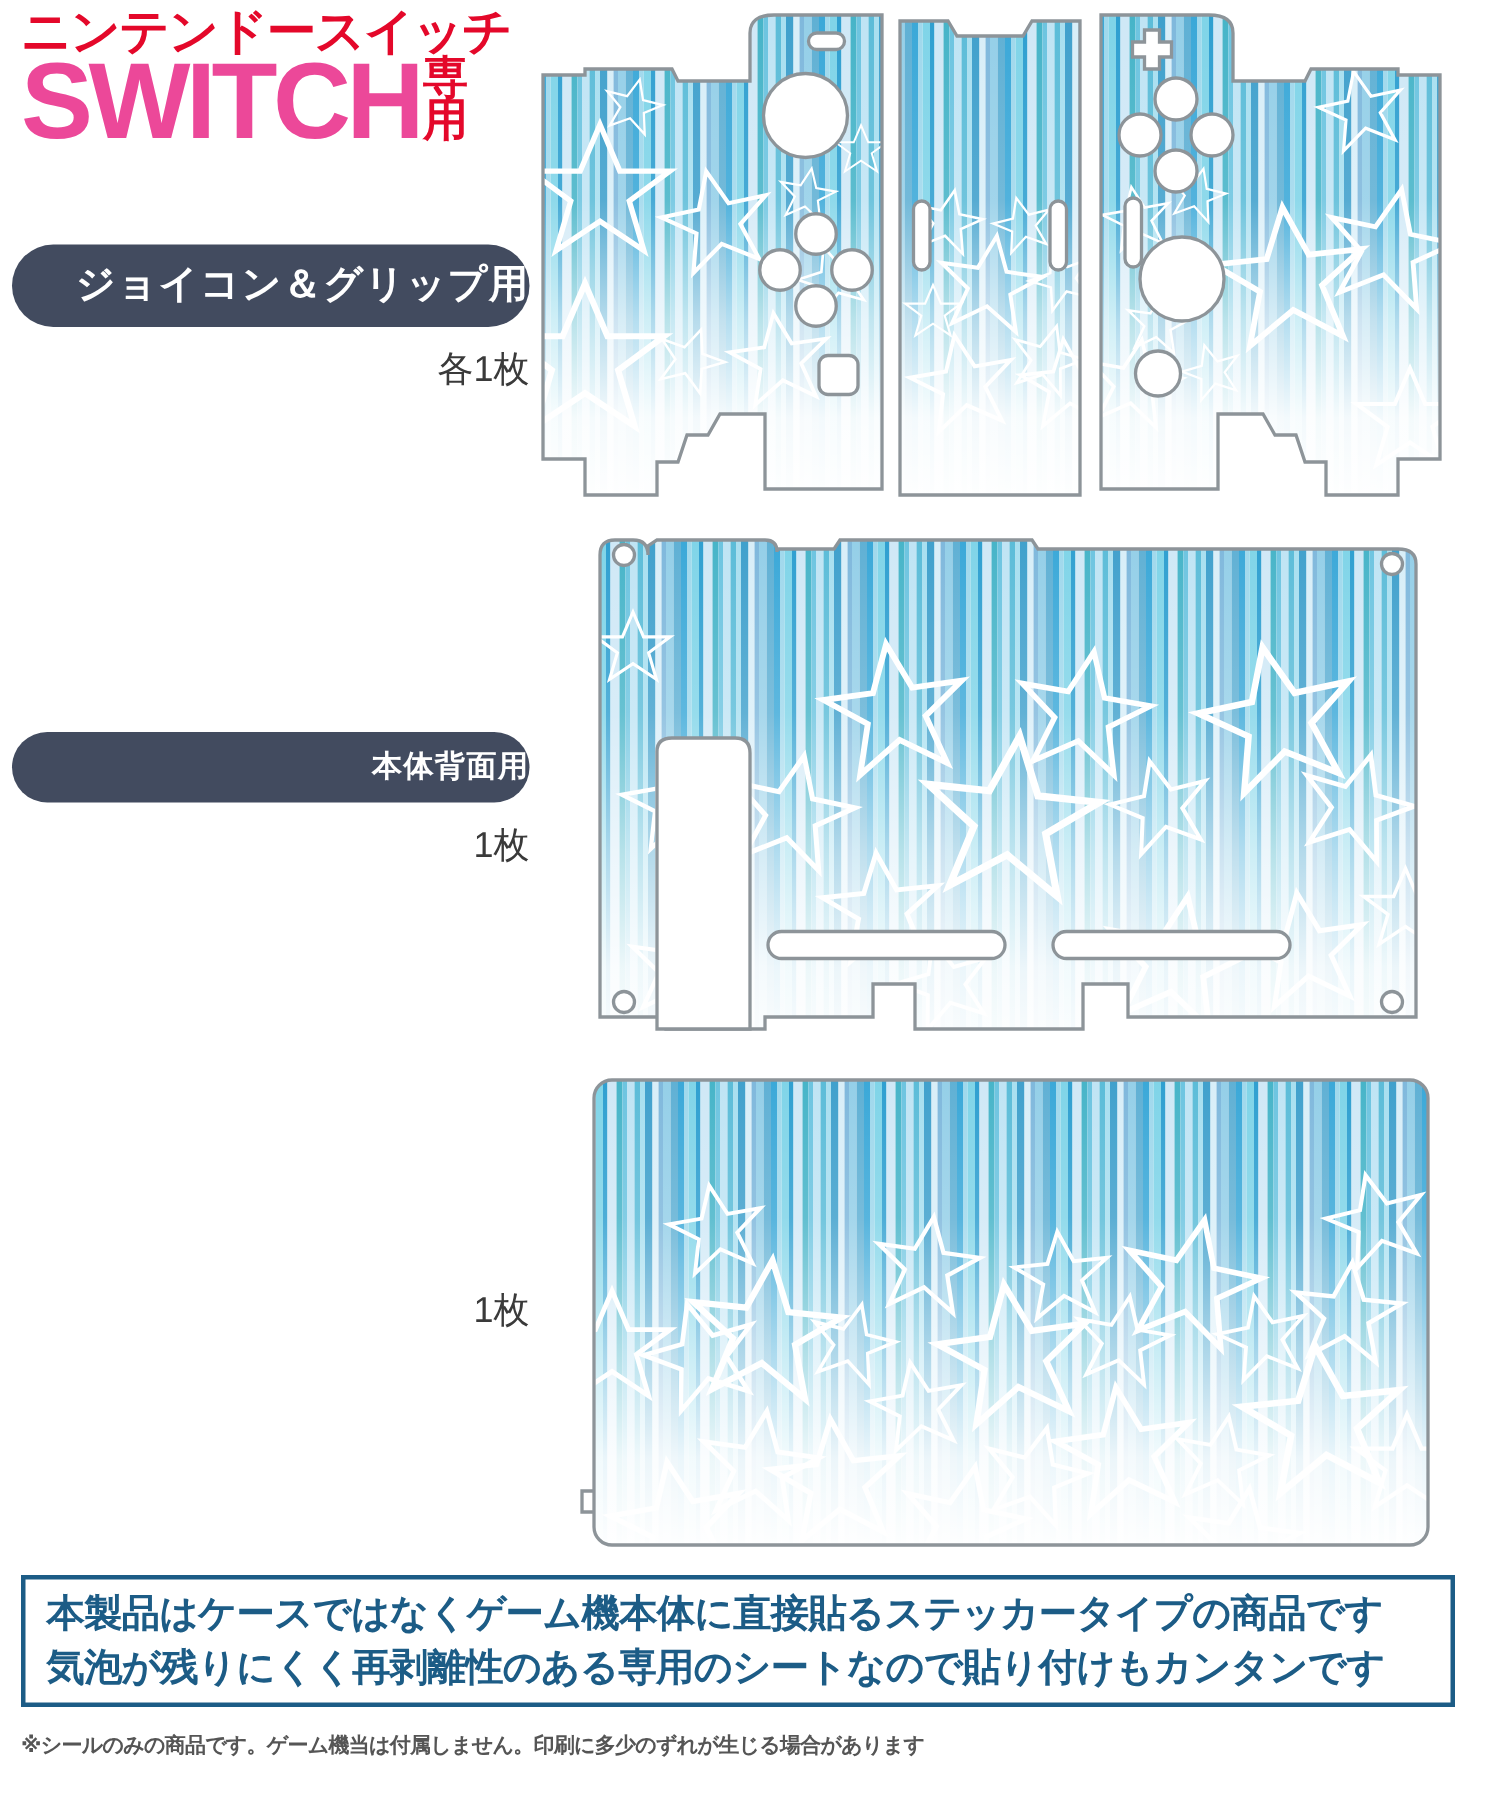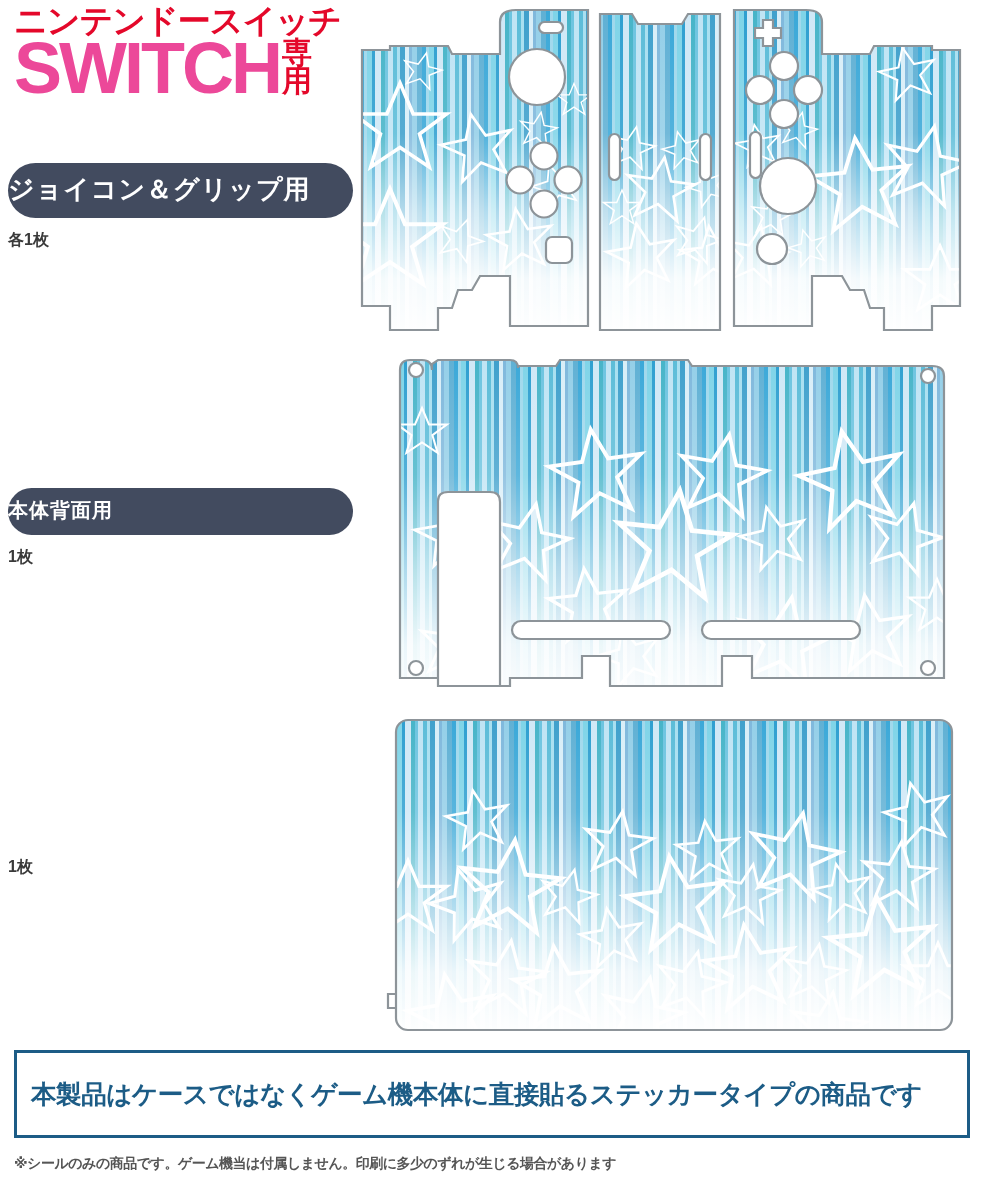--- a/index.html
+++ b/index.html
@@ -20,29 +20,29 @@
   .switch-word{
     color:#ec4899;font-weight:bold;font-size:72px;line-height:.8;
     letter-spacing:-3px;
   }
   .senyou{
     color:#e4082a;font-weight:bold;font-size:30px;line-height:.92;
     margin-left:2px;margin-bottom:3px;
   }
 
   
-  .label-block{position:absolute;left:8px;width:345px;text-align:left;}
+  .label-block{position:absolute;left:8px;width:345px;text-align:right;}
   .pill{
     background:#424b5f;color:#ffffff;border-radius:30px;
     font-size:20px;font-weight:bold;padding:9px 0 11px;
     letter-spacing:1px;
   }
   .pill.wide{font-size:26px;}
   .count{
-    color:#3a3a3a;font-size:16px;font-weight:bold;margin-top:12px;
+    color:#3a3a3a;font-size:24px;font-weight:normal;margin-top:12px;
   }
 
   
   .panel{position:absolute;}
   .panel svg{display:block;overflow:visible;}
 
   
   #disclaimer{
     position:absolute;left:14px;top:1050px;width:956px;height:88px;
     border:3px solid #1c5c86;box-sizing:border-box;
@@ -355,15 +355,16 @@
     <rect x="0" y="0" width="568" height="320" fill="url(#fadeD)"></rect>
   </g>
 
   <rect x="6" y="4" width="556" height="310" rx="12" fill="none" stroke="#8d9499" stroke-width="2.2"></rect>
   <path d="M6,278 L-2,278 L-2,292 L6,292" fill="none" stroke="#8d9499" stroke-width="2.2"></path>
 </svg>
 </div>
 
 <div id="disclaimer">
   <div>本製品はケースではなくゲーム機本体に直接貼るステッカータイプの商品です</div>
+  <div>気泡が残りにくく再剥離性のある専用のシートなので貼り付けもカンタンです</div>
 </div>
 
 <div id="footnote">※シールのみの商品です。ゲーム機当は付属しません。印刷に多少のずれが生じる場合があります</div>
 
 </body></html>

